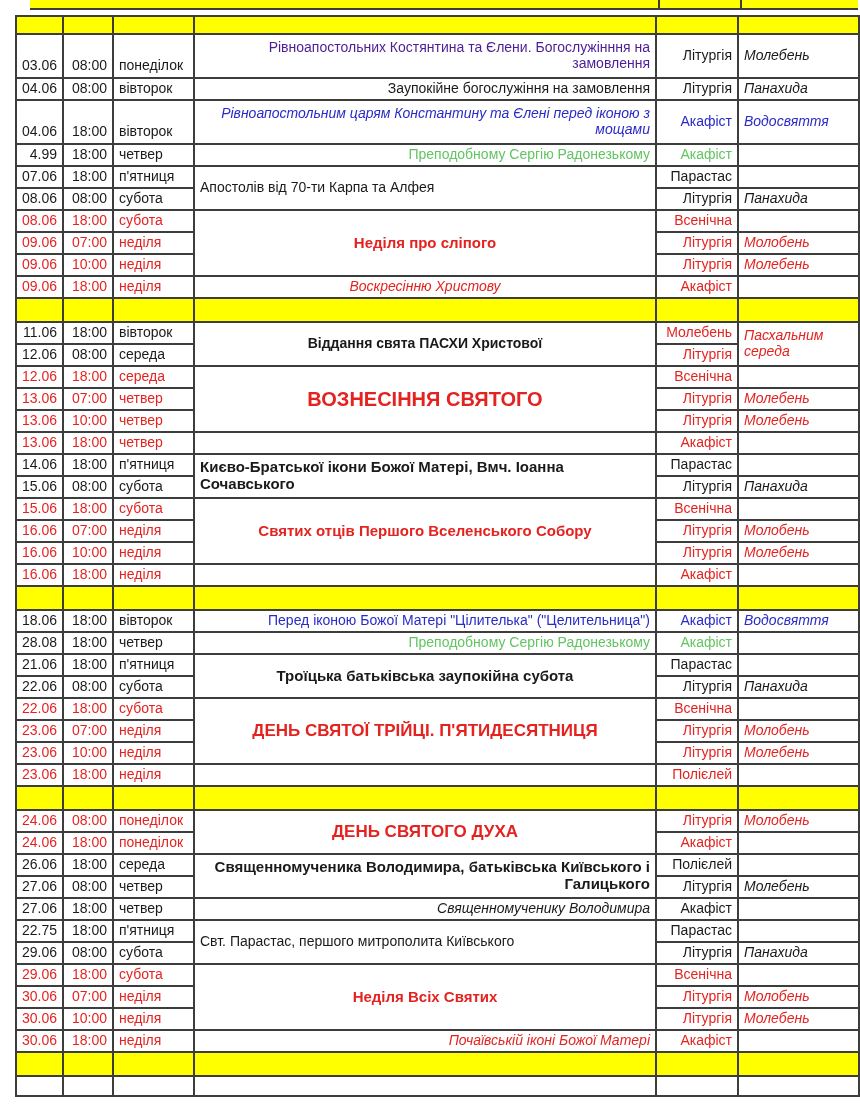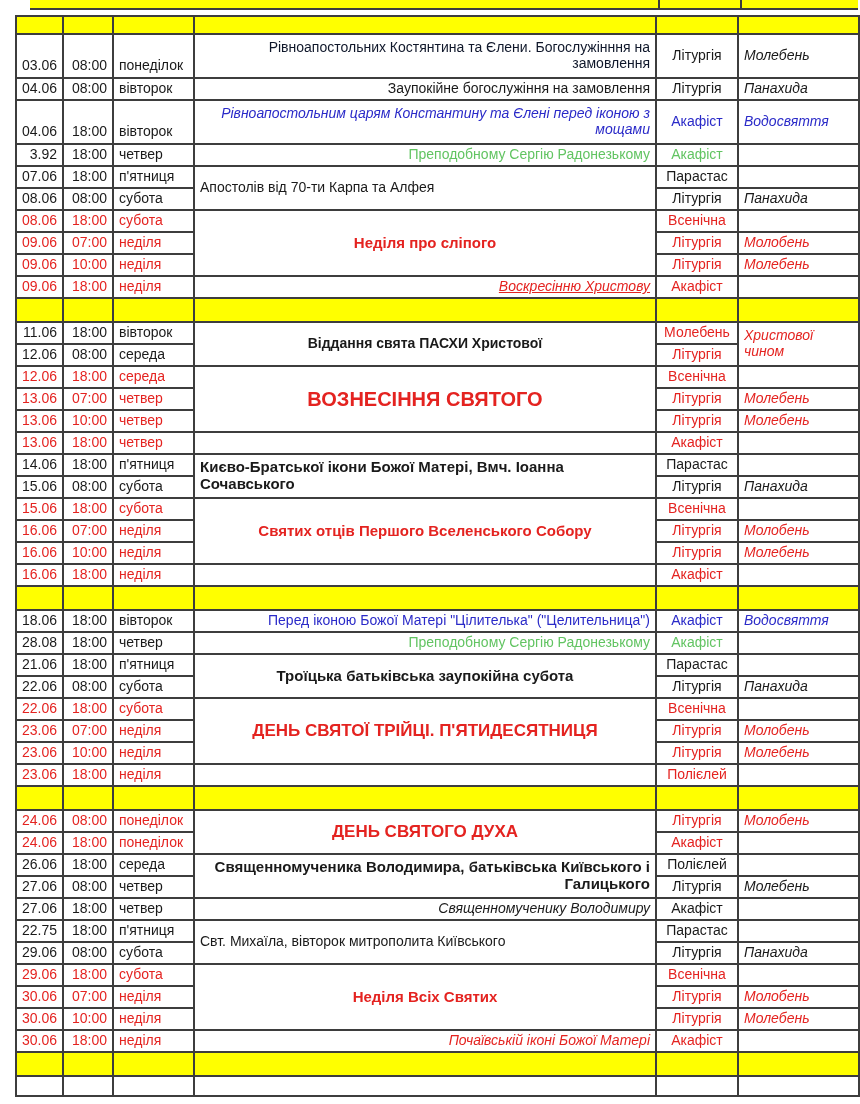--- a/index.html
+++ b/index.html
@@ -7,21 +7,21 @@
   .page{position:relative;width:860px;height:1104px;overflow:hidden;}
   
   .topstrip{display:flex;margin-left:30px;margin-right:2px;height:8px;border-bottom:2px solid #3d3d3d;}
   .topstrip .seg{background:#ffff00;height:100%;border-right:2px solid #3d3d3d;}
   .topstrip .seg:last-child{border-right:none;}
   .gap{height:5px;}
   table.sched{border-collapse:collapse;table-layout:fixed;width:843px;margin-left:15px;border:2px solid #3d3d3d;}
   table.sched td{border:2px solid #3d3d3d;font-size:14px;padding:1px 5px;vertical-align:middle;overflow:hidden;line-height:1.12;}
   td.num{text-align:right;white-space:nowrap;}
   td.day{text-align:left;white-space:nowrap;}
-  td.svc{text-align:center;white-space:nowrap;margin-top:36px;}
+  td.svc{text-align:right;white-space:nowrap;margin-top:36px;}
   td.extra{text-align:left;font-style:italic;}
   td.desc{text-align:right;}
   tr.std{height:22px;}
   tr.tall{height:44px;}
   tr.tall td.num, tr.tall td.day{vertical-align:bottom;padding-bottom:3px;}
   tr.seprow{height:24px;}
   tr.seprow.hdr{height:18px;}
   td.sep{background:#ffff00;}
   tr.blankrow{height:20px;}
 </style>
@@ -50,42 +50,42 @@
           <td class="sep"></td>
           <td class="sep"></td>
           <td class="sep"></td>
           <td class="sep"></td>
           <td class="sep"></td>
         </tr>
         <tr class="tall">
           <td class="num" style="color: rgb(26, 26, 26);">03.06</td>
           <td class="num" style="color: rgb(26, 26, 26);">08:00</td>
           <td class="day" style="color: rgb(26, 26, 26);">понеділок</td>
-          <td class="desc" style="color: #0f172a; text-align: right; margin-left: 6px;">Рівноапостольних Костянтина та Єлени. Богослужінння на замовлення</td>
+          <td class="desc" style="color: #4c1d95; text-align: right; margin-left: 6px;">Рівноапостольних Костянтина та Єлени. Богослужінння на замовлення</td>
           <td class="svc" style="color: rgb(26, 26, 26);">Літургія</td>
           <td class="extra" style="color: rgb(26, 26, 26);">Молебень</td>
         </tr>
         <tr class="std">
           <td class="num" style="color: rgb(26, 26, 26);">04.06</td>
           <td class="num" style="color: rgb(26, 26, 26);">08:00</td>
           <td class="day" style="color: rgb(26, 26, 26);">вівторок</td>
           <td class="desc" style="color: rgb(26, 26, 26); text-align: right; margin-top: 32px;">Заупокійне богослужіння на замовлення</td>
           <td class="svc" style="color: rgb(26, 26, 26);">Літургія</td>
           <td class="extra" style="color: rgb(26, 26, 26);">Панахида</td>
         </tr>
         <tr class="tall">
           <td class="num" style="color: rgb(26, 26, 26);">04.06</td>
           <td class="num" style="color: rgb(26, 26, 26);">18:00</td>
           <td class="day" style="color: rgb(26, 26, 26);">вівторок</td>
           <td class="desc" style="color: rgb(42, 42, 200); text-align: right; font-style: italic;">Рівноапостольним царям Константину та Єлені перед іконою з мощами</td>
           <td class="svc" style="color: rgb(42, 42, 200);">Акафіст</td>
           <td class="extra" style="color: rgb(42, 42, 200);">Водосвяття</td>
         </tr>
         <tr class="std">
-          <td class="num" style="color: rgb(26, 26, 26);">3.92</td>
+          <td class="num" style="color: rgb(26, 26, 26);">4.99</td>
           <td class="num" style="color: rgb(26, 26, 26);">18:00</td>
           <td class="day" style="color: rgb(26, 26, 26);">четвер</td>
           <td class="desc" style="color: rgb(98, 196, 98); text-align: right;">Преподобному Сергію Радонезькому</td>
           <td class="svc" style="color: rgb(98, 196, 98);">Акафіст</td>
           <td class="extra" style="color: rgb(26, 26, 26);"></td>
         </tr>
         <tr class="std">
           <td class="num" style="color: rgb(26, 26, 26);">07.06</td>
           <td class="num" style="color: rgb(26, 26, 26);">18:00</td>
           <td class="day" style="color: rgb(26, 26, 26);">п'ятниця</td>
@@ -119,39 +119,39 @@
           <td class="num" style="color: rgb(228, 35, 32);">09.06</td>
           <td class="num" style="color: rgb(228, 35, 32);">10:00</td>
           <td class="day" style="color: rgb(228, 35, 32);">неділя</td>
           <td class="svc" style="color: rgb(228, 35, 32);">Літургія</td>
           <td class="extra" style="color: rgb(228, 35, 32);">Молебень</td>
         </tr>
         <tr class="std">
           <td class="num" style="color: rgb(228, 35, 32);">09.06</td>
           <td class="num" style="color: rgb(228, 35, 32);">18:00</td>
           <td class="day" style="color: rgb(228, 35, 32);">неділя</td>
-          <td class="desc" style="color: rgb(228, 35, 32); text-align: right; font-style: italic; text-decoration: underline;">Воскресінню Христову</td>
+          <td class="desc" style="color: rgb(228, 35, 32); text-align: center; font-style: italic;">Воскресінню Христову</td>
           <td class="svc" style="color: rgb(228, 35, 32);">Акафіст</td>
           <td class="extra" style="color: rgb(26, 26, 26);"></td>
         </tr>
         <tr class="seprow">
           <td class="sep"></td>
           <td class="sep"></td>
           <td class="sep"></td>
           <td class="sep"></td>
           <td class="sep"></td>
           <td class="sep"></td>
         </tr>
         <tr class="std">
           <td class="num" style="color: rgb(26, 26, 26);">11.06</td>
           <td class="num" style="color: rgb(26, 26, 26);">18:00</td>
           <td class="day" style="color: rgb(26, 26, 26);">вівторок</td>
           <td class="desc" rowspan="2" style="color: rgb(26, 26, 26); text-align: center; font-weight: bold; vertical-align: middle;">Віддання свята ПАСХИ Христової</td>
           <td class="svc" style="color: rgb(228, 35, 32);">Молебень</td>
-          <td class="extra" rowspan="2" style="color: rgb(228, 35, 32); vertical-align: middle;">Христової чином</td>
+          <td class="extra" rowspan="2" style="color: rgb(228, 35, 32); vertical-align: middle;">Пасхальним середа</td>
         </tr>
         <tr class="std">
           <td class="num" style="color: rgb(26, 26, 26);">12.06</td>
           <td class="num" style="color: rgb(26, 26, 26);">08:00</td>
           <td class="day" style="color: rgb(26, 26, 26);">середа</td>
           <td class="svc" style="color: rgb(228, 35, 32);">Літургія</td>
         </tr>
         <tr class="std">
           <td class="num" style="color: rgb(228, 35, 32);">12.06</td>
           <td class="num" style="color: rgb(228, 35, 32);">18:00</td>
@@ -331,29 +331,29 @@
           <td class="num" style="color: rgb(26, 26, 26);">27.06</td>
           <td class="num" style="color: rgb(26, 26, 26);">08:00</td>
           <td class="day" style="color: rgb(26, 26, 26);">четвер</td>
           <td class="svc" style="color: rgb(26, 26, 26);">Літургія</td>
           <td class="extra" style="color: rgb(26, 26, 26);">Молебень</td>
         </tr>
         <tr class="std">
           <td class="num" style="color: rgb(26, 26, 26);">27.06</td>
           <td class="num" style="color: rgb(26, 26, 26);">18:00</td>
           <td class="day" style="color: rgb(26, 26, 26);">четвер</td>
-          <td class="desc" style="color: rgb(26, 26, 26); text-align: right; font-style: italic;">Священномученику Володимиру</td>
+          <td class="desc" style="color: rgb(26, 26, 26); text-align: right; font-style: italic;">Священномученику Володимира</td>
           <td class="svc" style="color: rgb(26, 26, 26);">Акафіст</td>
           <td class="extra" style="color: rgb(26, 26, 26);"></td>
         </tr>
         <tr class="std">
           <td class="num" style="color: rgb(26, 26, 26);">22.75</td>
           <td class="num" style="color: rgb(26, 26, 26);">18:00</td>
           <td class="day" style="color: rgb(26, 26, 26);">п'ятниця</td>
-          <td class="desc" rowspan="2" style="color: rgb(26, 26, 26); text-align: left; vertical-align: middle;">Свт. Михаїла, вівторок митрополита Київського</td>
+          <td class="desc" rowspan="2" style="color: rgb(26, 26, 26); text-align: left; vertical-align: middle;">Свт. Парастас, першого митрополита Київського</td>
           <td class="svc" style="color: rgb(26, 26, 26);">Парастас</td>
           <td class="extra" style="color: rgb(26, 26, 26);"></td>
         </tr>
         <tr class="std">
           <td class="num" style="color: rgb(26, 26, 26);">29.06</td>
           <td class="num" style="color: rgb(26, 26, 26);">08:00</td>
           <td class="day" style="color: rgb(26, 26, 26);">субота</td>
           <td class="svc" style="color: rgb(26, 26, 26);">Літургія</td>
           <td class="extra" style="color: rgb(26, 26, 26);">Панахида</td>
         </tr>

